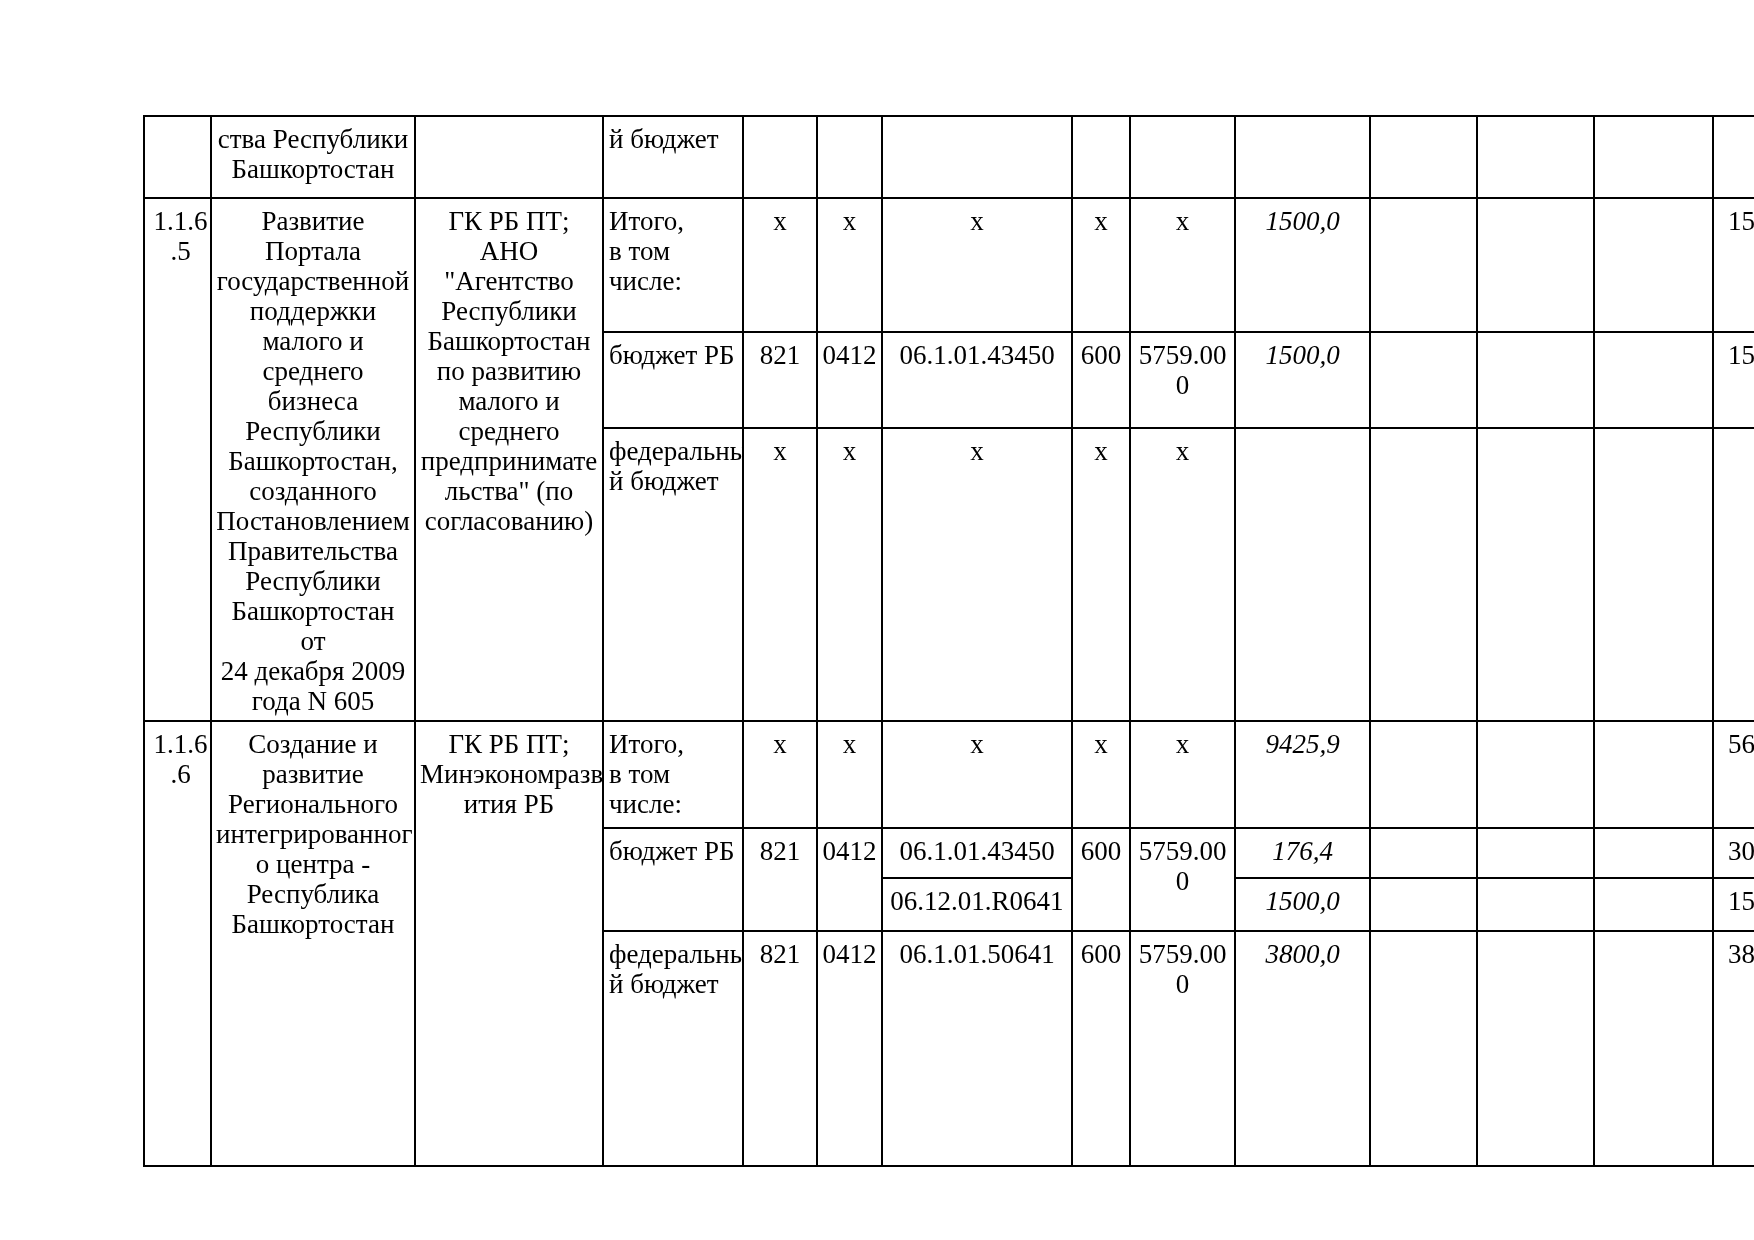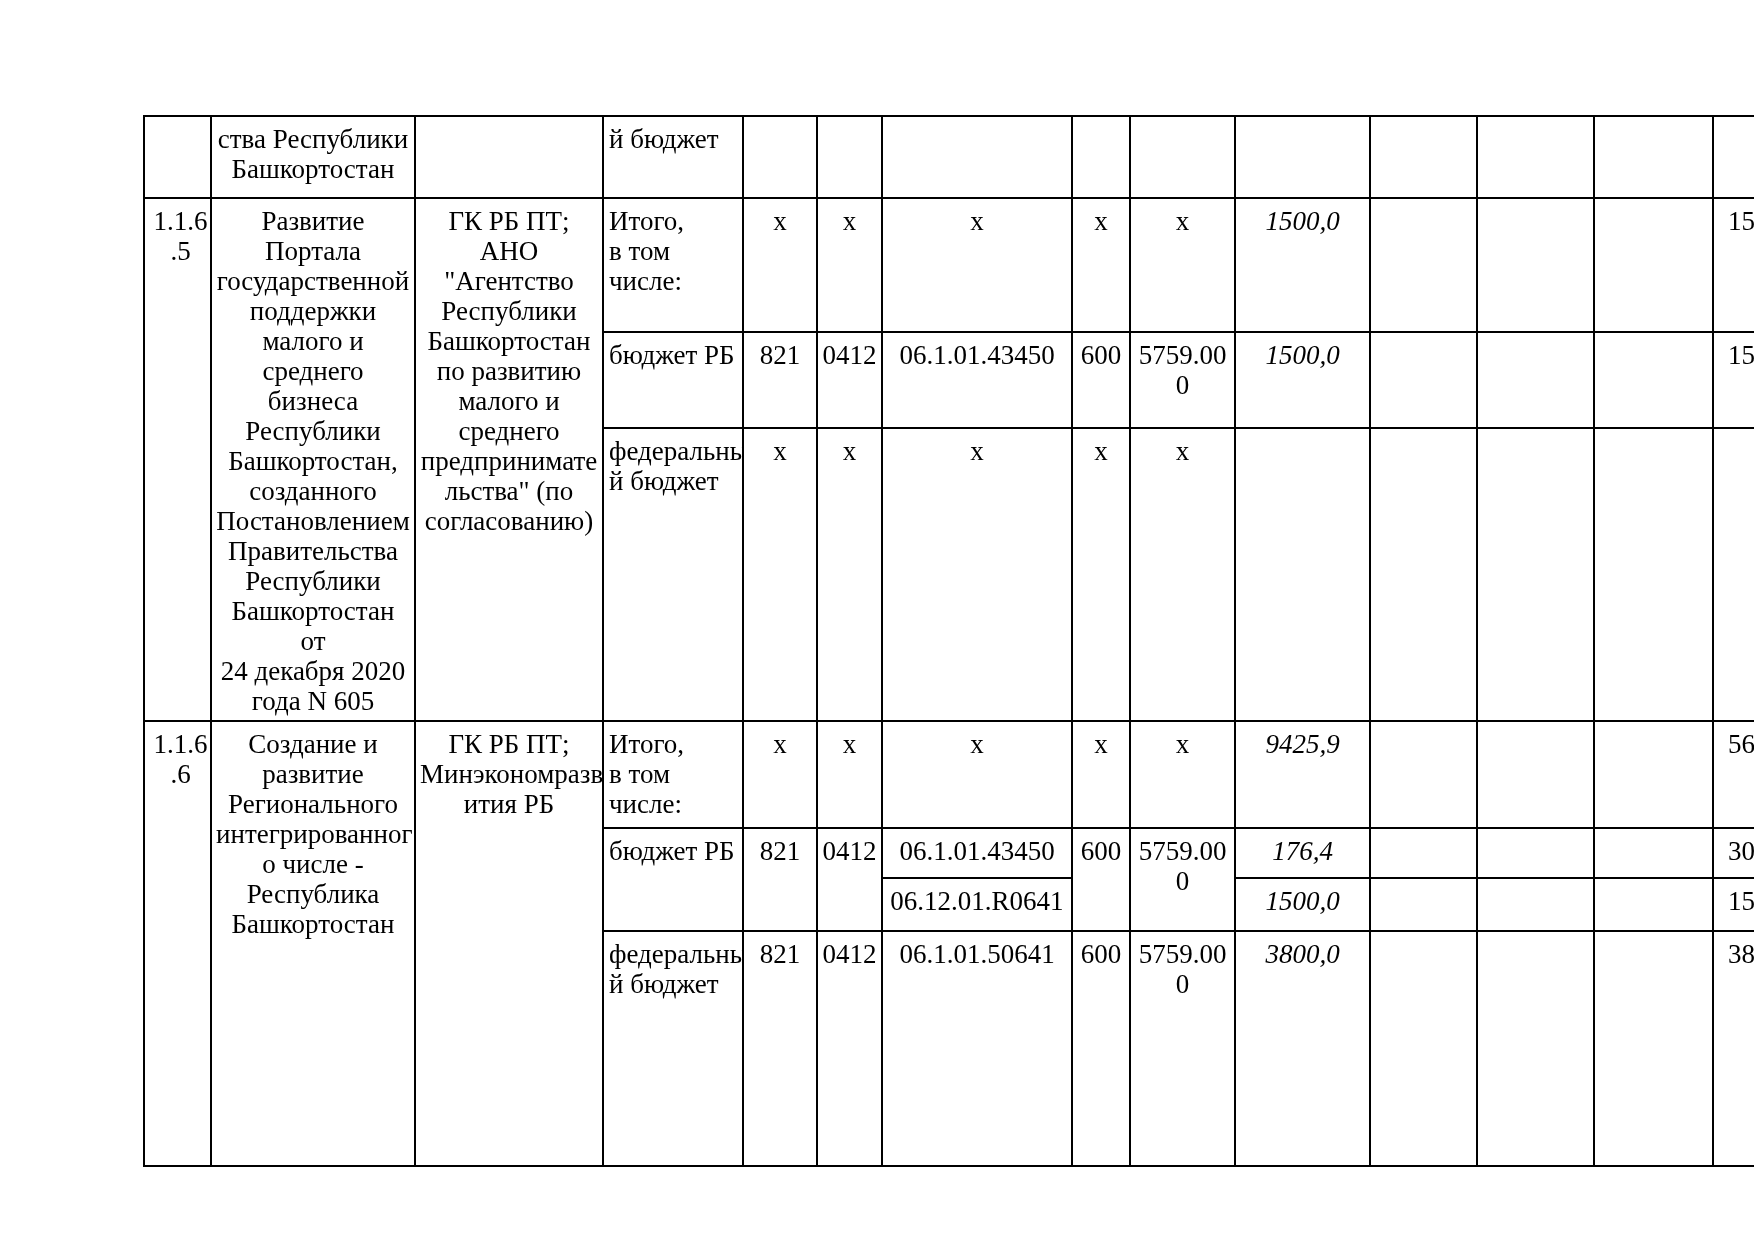--- a/index.html
+++ b/index.html
@@ -93,21 +93,21 @@
 поддержки
 малого и
 среднего бизнеса
 Республики
 Башкортостан,
 созданного
 Постановлением
 Правительства
 Республики
 Башкортостан от
-24 декабря 2020
+24 декабря 2009
 года N 605</td>
         <td class="c-text" rowspan="3">ГК РБ ПТ;
 АНО
 "Агентство
 Республики
 Башкортостан
 по развитию
 малого и
 среднего
 предпринимате
@@ -158,21 +158,21 @@
         <td class="c-cut"></td>
       </tr>
 
       <tr style="height:107px">
         <td class="c-num" rowspan="4">1.1.6
 .6</td>
         <td class="c-text" rowspan="4">Создание и
 развитие
 Регионального
 интегрированног
-о числе -
+о центра -
 Республика
 Башкортостан</td>
         <td class="c-text" rowspan="4">ГК РБ ПТ;
 Минэкономразв
 ития РБ</td>
         <td class="c-src">Итого,
 в том
 числе:</td>
         <td class="c-mid">x</td>
         <td class="c-mid">x</td>

